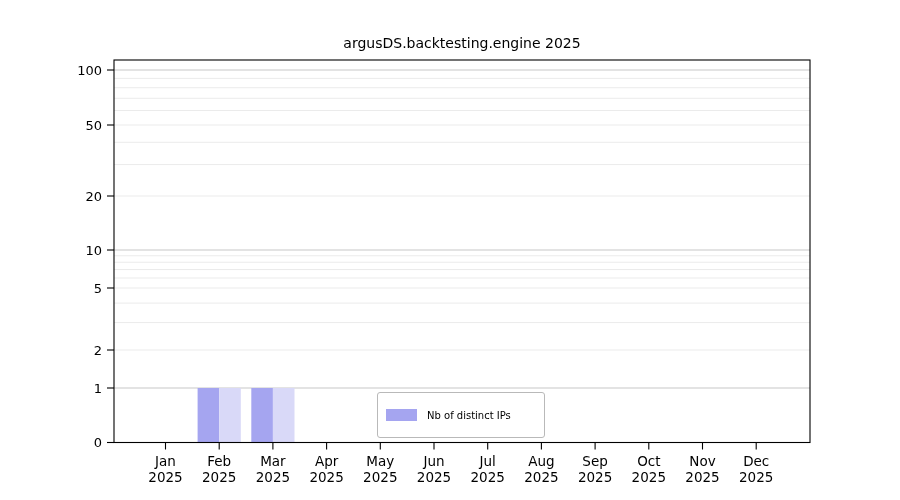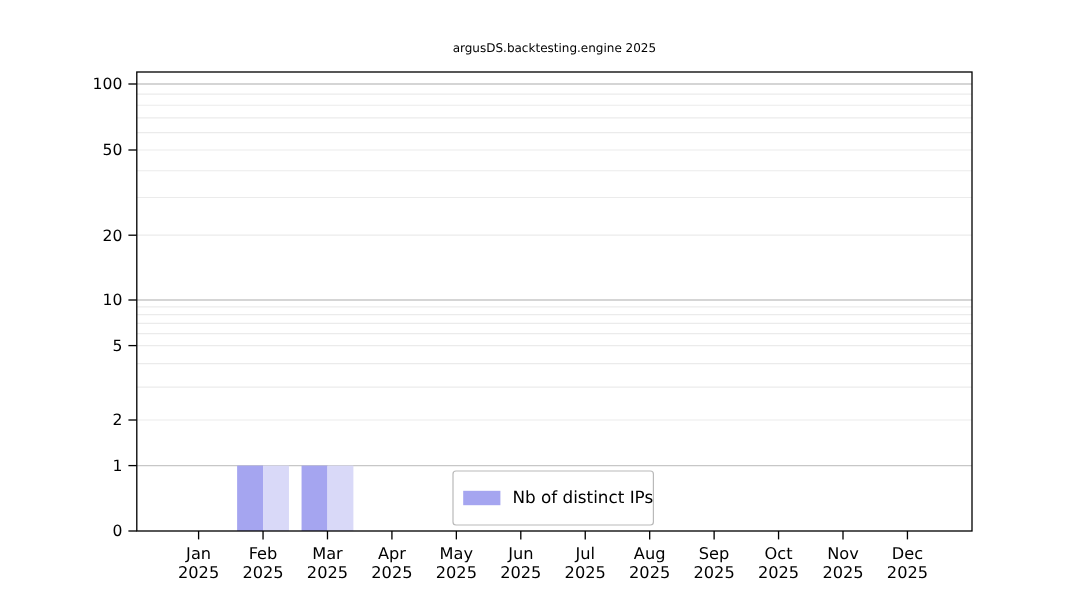--- a/index.html
+++ b/index.html
@@ -3,32 +3,32 @@
 <meta charset="utf-8">
 <style>
   html,body{margin:0;padding:0;background:#ffffff;}
   .figure{
     width:900px;height:500px;position:relative;background:#ffffff;
     font-family:"DejaVu Sans","Liberation Sans",sans-serif;color:#000;
     overflow:hidden;
   }
   .chart-title{
     position:absolute;left:114px;top:35px;width:696px;
-    text-align:center;font-size:10px;line-height:1.2;color:#000;
+    text-align:center;font-size:14px;line-height:1.2;color:#000;
   }
   #chart-svg{position:absolute;left:0;top:0;}
   .legend{
     position:absolute;left:377px;top:392px;width:168px;height:46px;
     box-sizing:border-box;background:rgba(255,255,255,0.92);
     border:1px solid #b9b9b9;border-radius:3px;
     padding:5px 8px;display:flex;flex-direction:column;justify-content:space-around;
   }
   .legend-row{display:flex;align-items:center;gap:10px;height:15px;}
   .swatch{width:31px;height:12px;display:inline-block;flex:0 0 auto;}
-  .legend-label{font-size:14px;color:#000;white-space:nowrap;}
+  .legend-label{font-size:10px;color:#000;white-space:nowrap;}
 </style>
 </head>
 <body>
 
 <div class="figure">
   <div class="chart-title">argusDS.backtesting.engine 2025</div>
   <svg id="chart-svg" width="900" height="500">
       <g>
         <line x1="114" y1="350" x2="810" y2="350" stroke="#ebebeb" stroke-width="1"></line>
         <line x1="114" y1="322.5645629403149" x2="810" y2="322.5645629403149" stroke="#ebebeb" stroke-width="1"></line>

